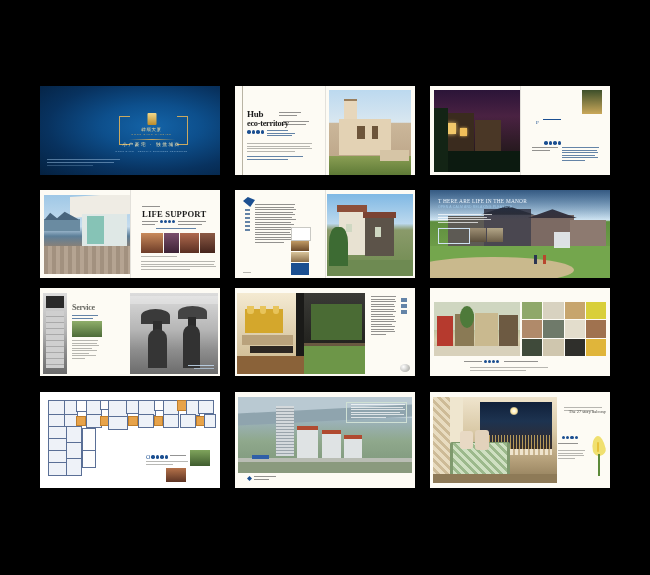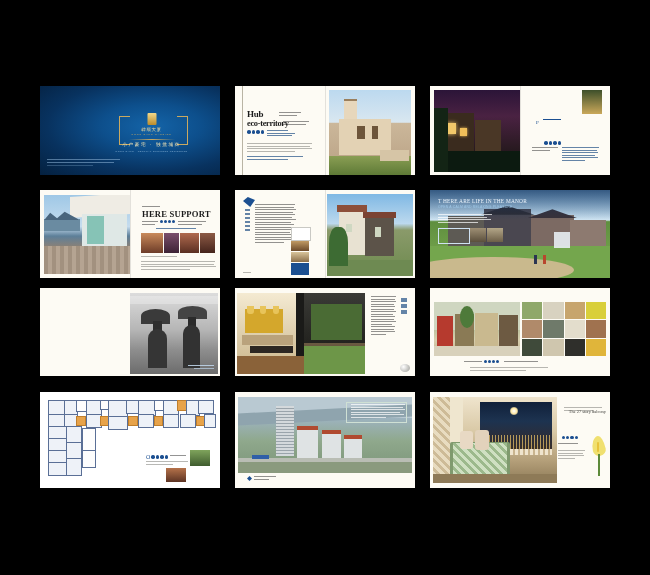--- a/index.html
+++ b/index.html
@@ -198,21 +198,21 @@
         <div style="position:absolute;left:50%;top:26%;width:20%;height:36%;background:#86c3b6;"></div>
         <div style="position:absolute;left:0;top:30%;width:42%;height:16%;background:#6a8ba1;"></div>
         <div style="position:absolute;left:0;top:20%;width:40%;height:12%;background:#49657d;clip-path:polygon(0 100%,18% 20%,38% 80%,60% 10%,100% 90%,100% 100%);"></div>
         <div style="position:absolute;left:0;bottom:0;width:100%;height:36%;background:repeating-linear-gradient(90deg,#a2917f 0 4px,#b5a492 4px 8px);"></div>
       </div>
     </div>
     <div class="half rhalf">
       <div style="position:absolute;left:12px;top:16px;width:30px;">
         <div class="tl dk" style="width:60%"></div>
       </div>
-      <div class="htitle hser" style="position:absolute;left:12px;top:20px;font-size:8.6px;letter-spacing:.2px;">HERE SUPPORT</div>
+      <div class="htitle hser" style="position:absolute;left:12px;top:20px;font-size:8.6px;letter-spacing:.2px;">LIFE SUPPORT</div>
       <div style="position:absolute;left:12px;top:31px;width:16px;">
         <div class="tl dk" style="width:100%"></div>
           <div class="tl dk" style="width:80%"></div>
       </div>
       <div style="position:absolute;left:30px;top:30px;" class="dotrow">
         <span class="dot" style="width:3px;height:3px"></span>
           <span class="dot" style="width:3px;height:3px"></span>
         <span class="dot" style="width:3px;height:3px"></span>
           <span class="dot" style="width:3px;height:3px"></span>
       </div>
@@ -318,20 +318,44 @@
       <div class="tl wh" style="width:94%"></div>
         <div class="tl wh" style="width:72%"></div>
     </div>
     <div style="position:absolute;left:8px;top:38px;width:30px;height:14px;border:.5px solid #cfe2f2;"></div>
     <div class="thumb" style="left:40px;top:38px;width:16px;height:14px;background:linear-gradient(180deg,#9e8f74,#5b4f3c);"></div>
     <div class="thumb" style="left:57px;top:38px;width:16px;height:14px;background:linear-gradient(180deg,#b3a688,#6d5f48);"></div>
     <div class="thumb" style="left:124px;top:42px;width:16px;height:16px;background:#e8eef2;opacity:.9;"></div>
   </div>
 
   <div class="spread" style="left:40px;top:288px;width:180px;height:88px;">
+    <div class="half lhalf">
+      <div class="ph bw" style="left:3px;top:5px;width:24px;bottom:2px;">
+        <div style="position:absolute;left:14%;top:4%;width:72%;height:14%;background:#2a2a2a;"></div>
+        <div style="position:absolute;left:14%;top:22%;width:72%;height:70%;
+             background:repeating-linear-gradient(180deg,#cfcfcb 0 5px,#a9a9a5 5px 6px),
+                        repeating-linear-gradient(90deg,#cfcfcb 0 6px,#a9a9a5 6px 7px);"></div>
+      </div>
+      <div class="htitle hser" style="position:absolute;left:32px;top:16px;font-size:8px;color:#6a6a64;">Service</div>
+      <div style="position:absolute;left:32px;top:27px;width:26px;">
+        <div class="tl bl" style="width:100%"></div>
+          <div class="tl bl" style="width:82%"></div>
+      </div>
+      <div class="thumb" style="left:32px;top:33px;width:30px;height:16px;background:linear-gradient(180deg,#8fae6a,#4d6b38);"></div>
+      <div style="position:absolute;left:32px;top:52px;width:28px;">
+        <div class="tl" style="width:94%"></div>
+          <div class="tl" style="width:88%"></div>
+        <div class="tl" style="width:96%"></div>
+          <div class="tl" style="width:70%"></div>
+        <div class="tl" style="width:90%"></div>
+          <div class="tl" style="width:62%"></div>
+        <div class="tl" style="width:84%"></div>
+          <div class="tl" style="width:48%"></div>
+      </div>
+    </div>
     <div class="half rhalf">
       <div class="ph bw" style="left:0;top:5px;right:2px;bottom:2px;">
         <div style="position:absolute;left:12%;top:20%;width:34%;height:18%;background:#3a3a38;border-radius:50% 50% 0 0;"></div>
         <div style="position:absolute;left:26%;top:34%;width:10%;height:58%;background:#2e2e2c;"></div>
         <div style="position:absolute;left:20%;top:44%;width:22%;height:48%;background:#35352f;border-radius:10px 10px 0 0;"></div>
         <div style="position:absolute;left:54%;top:16%;width:34%;height:16%;background:#44443f;border-radius:50% 50% 0 0;"></div>
         <div style="position:absolute;left:66%;top:30%;width:9%;height:62%;background:#2b2b28;"></div>
         <div style="position:absolute;left:60%;top:40%;width:20%;height:52%;background:#32322d;border-radius:10px 10px 0 0;"></div>
         <div style="position:absolute;left:0;top:4%;width:100%;height:10%;background:rgba(255,255,255,.28);"></div>
       </div>

